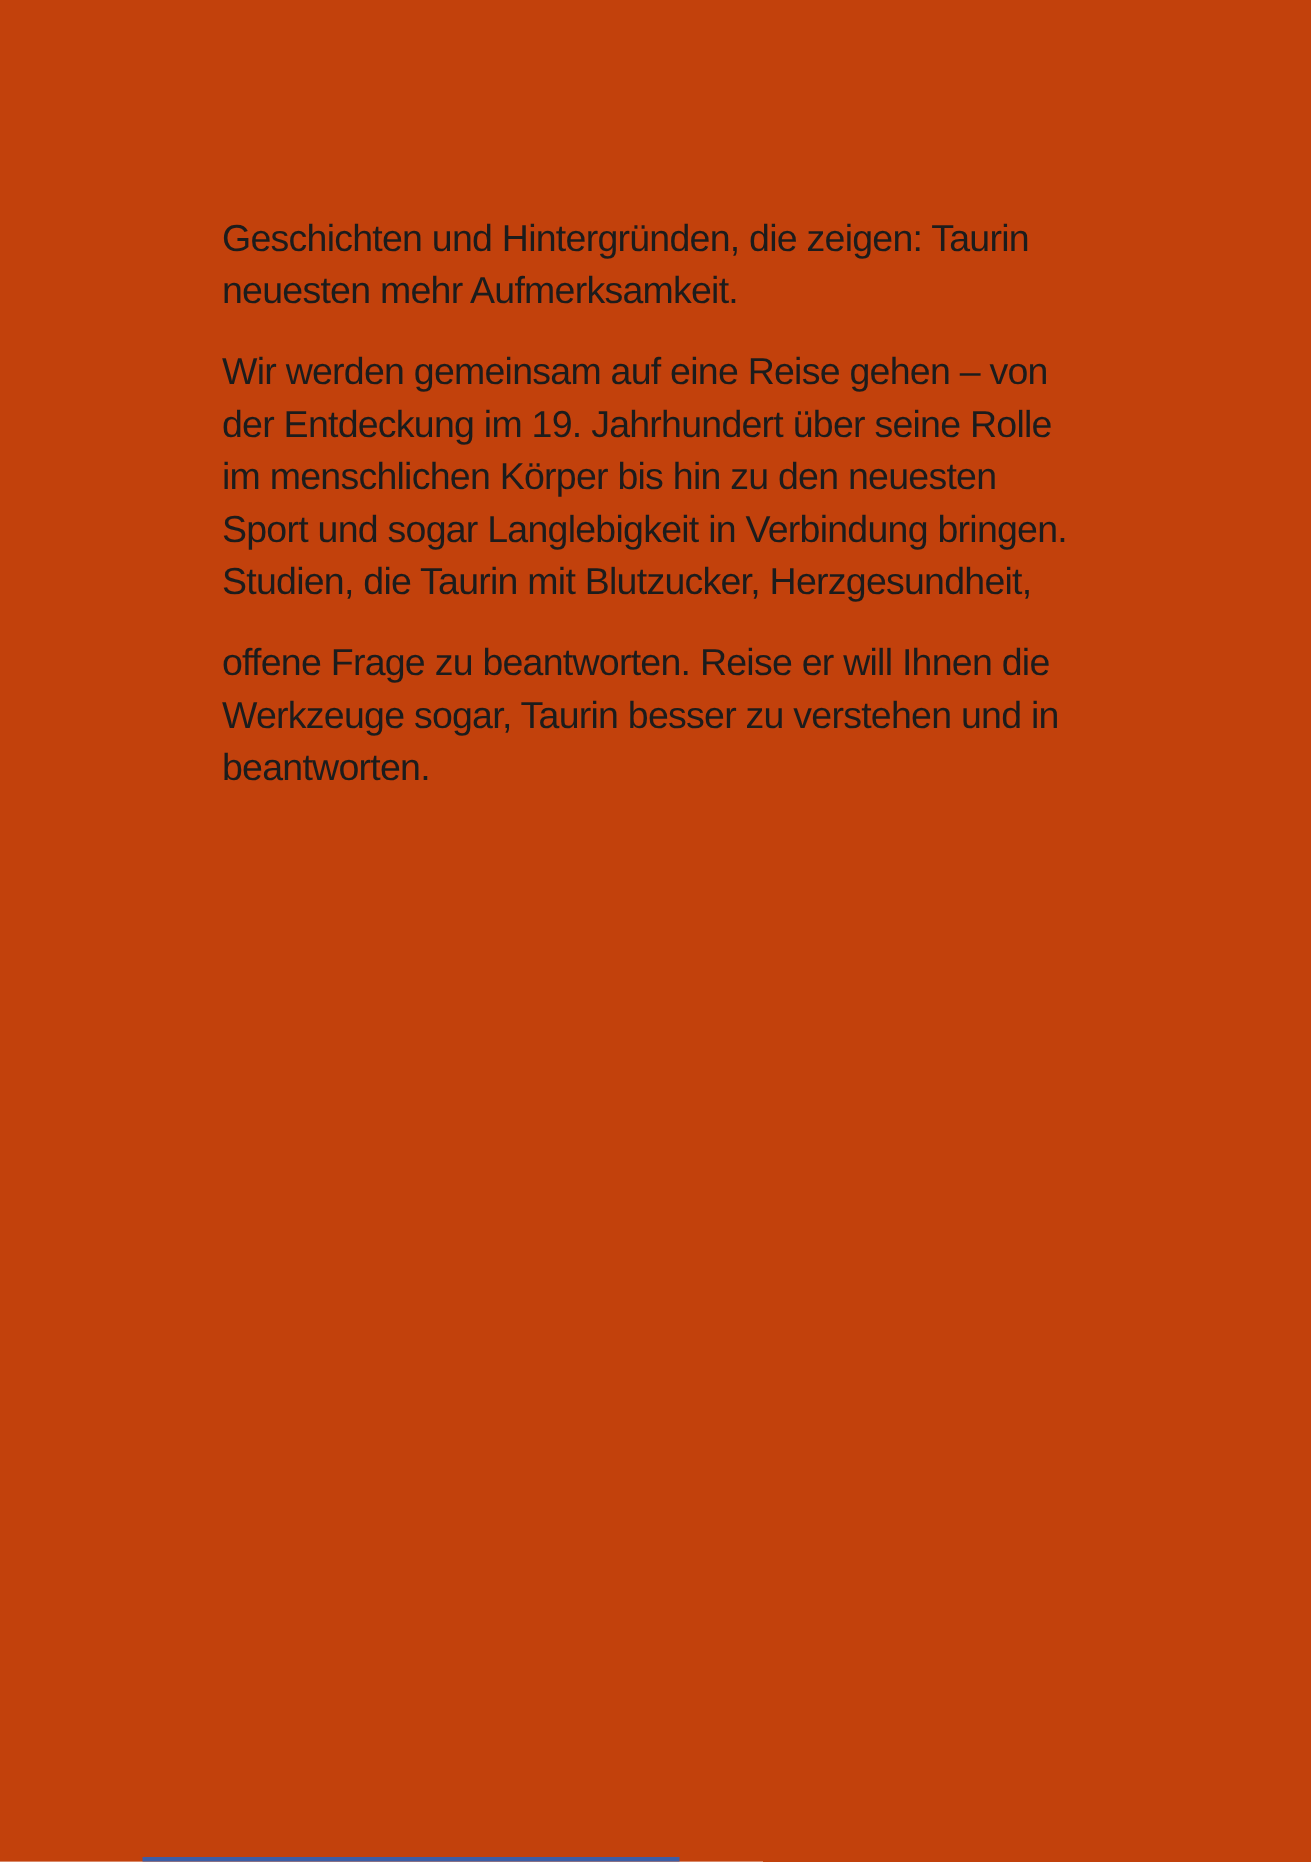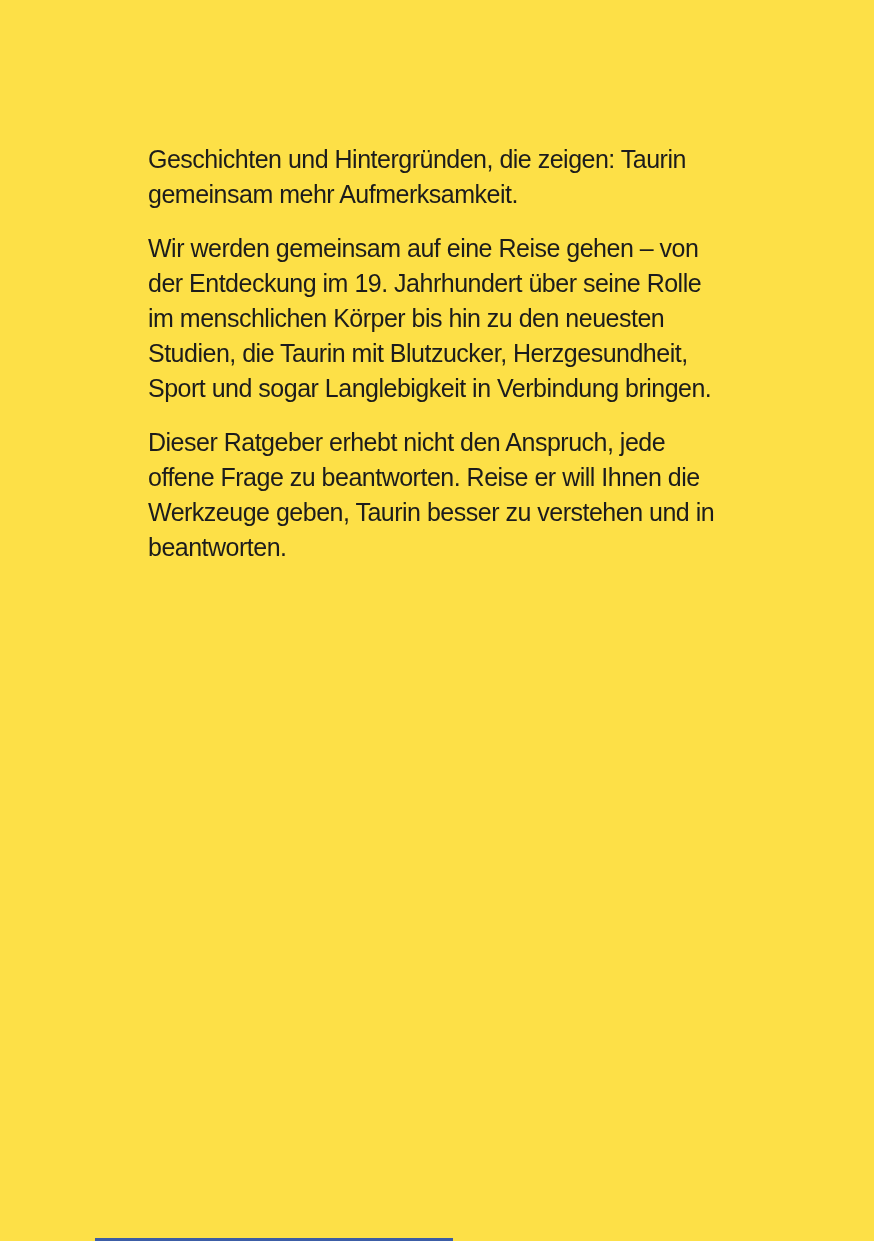--- a/index.html
+++ b/index.html
@@ -10,21 +10,21 @@
   body {
     width: 874px;
     height: 1241px;
     position: relative;
     overflow: hidden;
     font-family: "Liberation Sans", "DejaVu Sans", sans-serif;
   }
   .page {
     position: absolute;
     inset: 0;
-    background: #fde047;
+    background: #c2410c;
   }
   .text-block {
     position: absolute;
     left: 148px;
     top: 142px;
     width: 620px;
     color: #1c1c1c;
     font-size: 25px;
     line-height: 35px;
     letter-spacing: -0.02em;
@@ -47,35 +47,34 @@
 </style>
 </head>
 <body>
 
 <div class="page">
 
   <div class="text-block" style="color: rgb(28, 28, 28);">
 
     <div class="paragraph">
       <div class="text-line">Geschichten und Hintergründen, die zeigen: Taurin</div>
-      <div class="text-line">gemeinsam mehr Aufmerksamkeit.</div>
+      <div class="text-line">neuesten mehr Aufmerksamkeit.</div>
     </div>
 
     <div class="paragraph">
       <div class="text-line">Wir werden gemeinsam auf eine Reise gehen – von</div>
       <div class="text-line">der Entdeckung im 19. Jahrhundert über seine Rolle</div>
       <div class="text-line">im menschlichen Körper bis hin zu den neuesten</div>
+      <div class="text-line">Sport und sogar Langlebigkeit in Verbindung bringen.</div>
       <div class="text-line">Studien, die Taurin mit Blutzucker, Herzgesundheit,</div>
-      <div class="text-line">Sport und sogar Langlebigkeit in Verbindung bringen.</div>
     </div>
 
     <div class="paragraph">
-      <div class="text-line">Dieser Ratgeber erhebt nicht den Anspruch, jede</div>
       <div class="text-line">offene Frage zu beantworten. Reise er will Ihnen die</div>
-      <div class="text-line">Werkzeuge geben, Taurin besser zu verstehen und in</div>
+      <div class="text-line">Werkzeuge sogar, Taurin besser zu verstehen und in</div>
       <div class="text-line">beantworten.</div>
     </div>
 
   </div>
 
   <div class="progress-bar" style="background: rgb(60, 93, 166);"></div>
 
 </div>
 
 </body></html>

